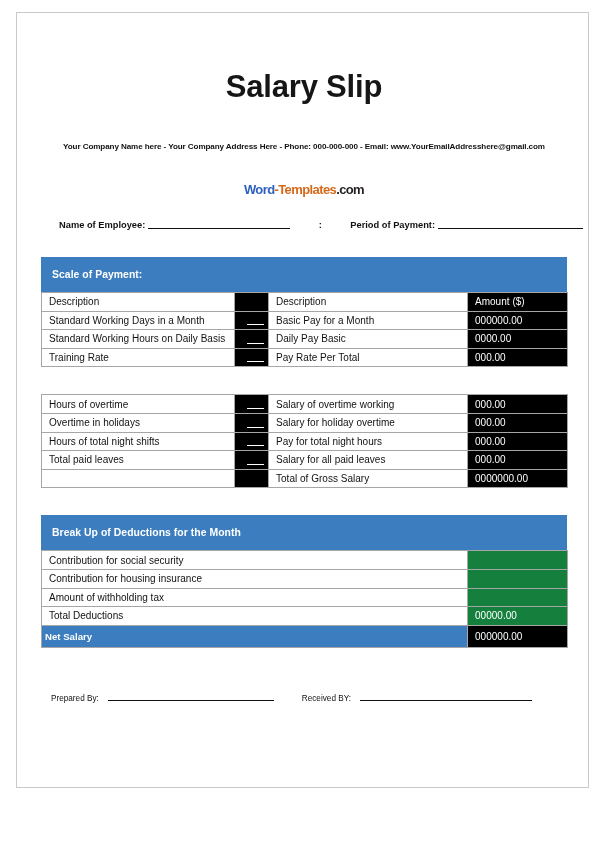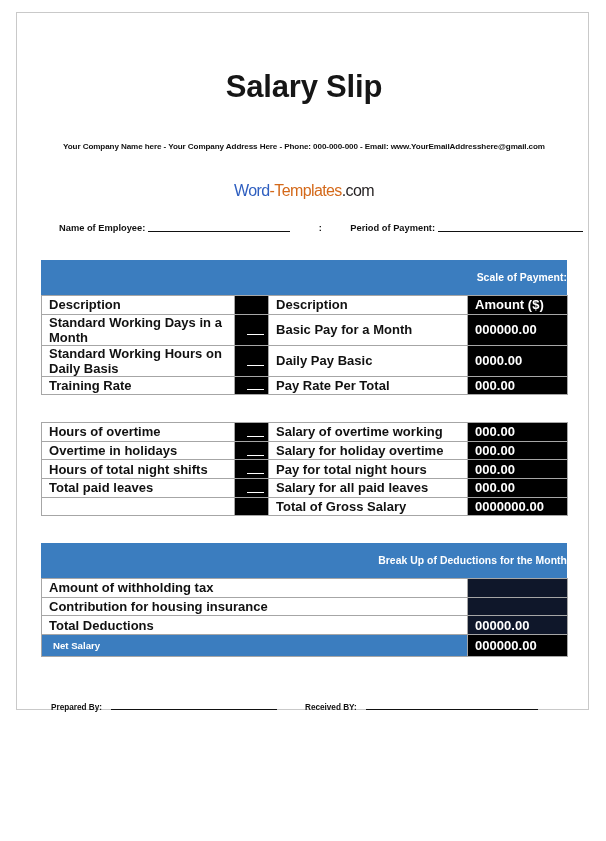--- a/index.html
+++ b/index.html
@@ -15,21 +15,21 @@
     color: #000000;
     overflow: hidden;
   }
 
   
   #page-sheet {
     position: absolute;
     left: 16px;
     top: 12px;
     width: 573px;
-    height: 698px;
+    height: 776px;
     border: 1px solid #c9c9c9;
     background: #ffffff;
     box-sizing: border-box;
   }
 
   #page-inner {
     position: absolute;
     left: 24px;
     top: 0px;
     width: 526px;
@@ -55,22 +55,22 @@
     margin: 18px;
     padding-top: 22px;
     letter-spacing: -0.1px;
     color: #111111;
     white-space: nowrap;
   }
 
   .logo-row {
     text-align: center;
     padding-top: 14px;
-    font-size: 16px;
-    font-weight: normal;
+    font-size: 13px;
+    font-weight: bold;
     letter-spacing: -0.6px;
     line-height: 1;
   }
   .logo-word   { color: #2f5fc0; }
   .logo-dash   { color: #d4691a; }
   .logo-tmpl   { color: #d4691a; }
   .logo-com    { color: #231f20; }
 
   
   .employee-row {
@@ -99,32 +99,31 @@
   .section-header {
     background: #3b7dbf;
     color: #ffffff;
     font-size: 10.4px;
     font-weight: bold;
     padding: 11px 0 11px 11px;
     letter-spacing: 0.05px;
     box-sizing: border-box;
     height: 35px;
     line-height: 13px;
-    text-align: right;
   }
 
   table.slip {
     border-collapse: collapse;
     width: 100%;
     table-layout: fixed;
   }
   table.slip td {
     border: 1px solid #a6a6a6;
-    font-size: 13px;
-    font-weight: bold;
+    font-size: 10px;
+    font-weight: normal;
     height: 18.6px;
     padding: 0 0 0 7px;
     box-sizing: border-box;
     vertical-align: middle;
     letter-spacing: 0.02px;
     overflow: hidden;
   }
   td.c-desc   { background: #ffffff; color: #111111; }
   td.c-days   { background: #000000; color: #ffffff; text-align: center; padding: 0; }
   td.c-desc2  { background: #ffffff; color: #111111; }
@@ -135,36 +134,36 @@
   .days-dash {
     display: inline-block;
     width: 17px;
     border-bottom: 1.6px solid #ffffff;
     height: 7px;
     vertical-align: middle;
   }
 
   
   td.d-desc { background: #ffffff; color: #111111; }
-  td.d-amt  { background: #0f172a; color: #ffffff; }
+  td.d-amt  { background: #15803d; color: #ffffff; }
   tr.net-row td.d-desc {
     background: #3b7dbf;
     color: #ffffff;
     font-size: 9.6px;
     font-weight: bold;
-    padding-left: 11px;
+    padding-left: 3px;
   }
   tr.net-row td { height: 22px; }
   tr.net-row td.d-amt { background: #000000; }
 
   
   .footer-row {
     padding-top: 46px;
     font-size: 8.2px;
-    font-weight: bold;
+    font-weight: normal;
     white-space: nowrap;
     color: #111111;
     padding-left: 10px;
   }
   .sig-line {
     display: inline-block;
     border-bottom: 1.5px solid #111;
     vertical-align: bottom;
     margin-bottom: 2px;
   }
@@ -273,25 +272,29 @@
 
     <div class="section">
       <div class="section-header">Break Up of Deductions for the Month</div>
       <table class="slip">
         <colgroup>
             <col style="width:426px">
             <col style="width:100px">
           </colgroup>
         <tbody>
           <tr>
+            <td class="d-desc">Contribution for social security</td>
+            <td class="d-amt"></td>
+          </tr>
+          <tr>
+            <td class="d-desc">Contribution for housing insurance</td>
+            <td class="d-amt"></td>
+          </tr>
+          <tr>
             <td class="d-desc">Amount of withholding tax</td>
-            <td class="d-amt"></td>
-          </tr>
-          <tr>
-            <td class="d-desc">Contribution for housing insurance</td>
             <td class="d-amt"></td>
           </tr>
           <tr>
             <td class="d-desc">Total Deductions</td>
             <td class="d-amt">00000.00</td>
           </tr>
           <tr class="net-row">
             <td class="d-desc">Net Salary</td>
             <td class="d-amt">000000.00</td>
           </tr>

